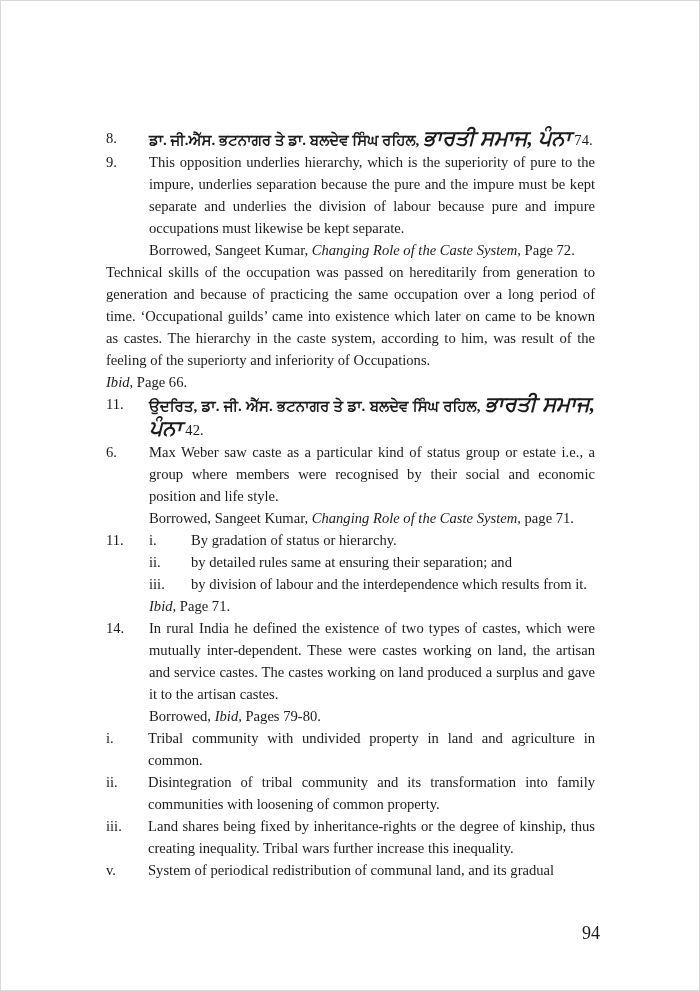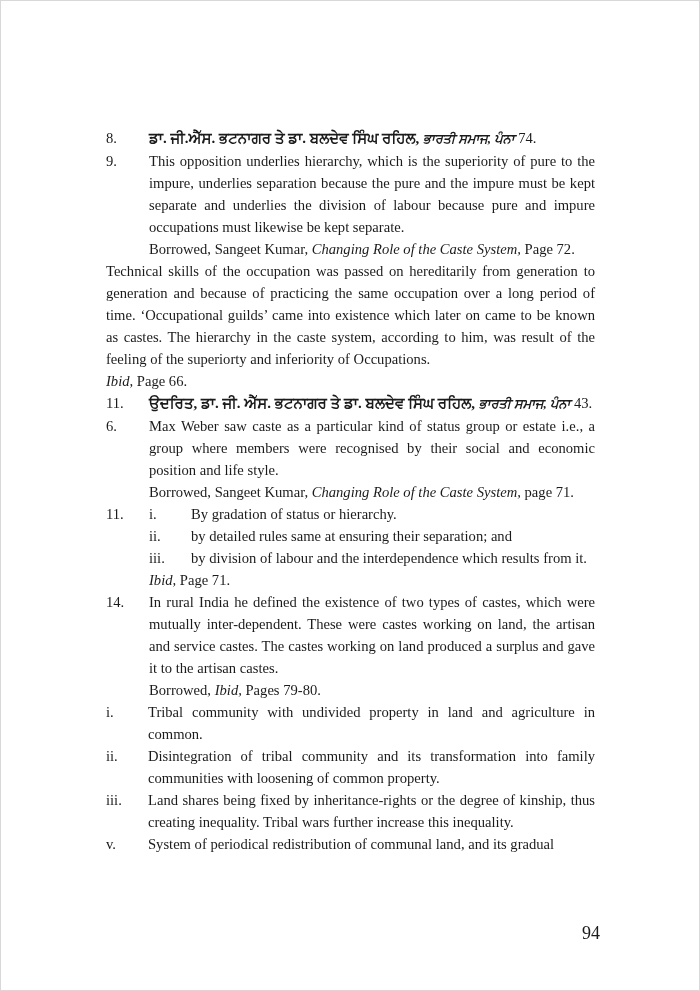--- a/index.html
+++ b/index.html
@@ -19,21 +19,21 @@
   }
   .note { display: flex; }
   .note-num { width: 43px; flex: none; }
   .note-body { flex: 1; min-width: 0; }
   .para { text-align: justify; }
   .para.has-sub { display: flex; }
   .sub-label { width: 42px; flex: none; }
   .sub-text { flex: 1; min-width: 0; text-align: justify; }
   .seg-italic { font-style: italic; margin-top: 36px; }
   .seg-pa { font-weight: bold; font-size: 15px; margin-top: 36px; }
-  .seg-pa-italic { font-weight: bold; font-style: italic; font-size: 13px; }
+  .seg-pa-italic { font-weight: bold; font-style: italic; font-size: 21px; }
   .page-number {
     position: absolute;
     top: 921px;
     right: 99px;
     font-size: 18px;
     line-height: 22px;
   }
 </style>
 </head>
 <body>
@@ -55,21 +55,21 @@
       </div>
       <div class="note">
         <div class="note-body">
           <div class="para"><span class="seg-text">Technical skills of the occupation was passed on hereditarily from generation to generation and because of practicing the same occupation over a long period of time. ‘Occupational guilds’ came into existence which later on came to be known as castes. The hierarchy in the caste system, according to him, was result of the feeling of the superiorty and inferiority of Occupations.</span></div>
           <div class="para"><span class="seg-italic">Ibid,</span><span class="seg-text"> Page 66.</span></div>
         </div>
       </div>
       <div class="note">
         <div class="note-num">11.</div>
         <div class="note-body">
-          <div class="para"><span class="seg-pa">ਉਦਰਿਤ, ਡਾ. ਜੀ. ਐੱਸ. ਭਟਨਾਗਰ ਤੇ ਡਾ. ਬਲਦੇਵ ਸਿੰਘ ਰਹਿਲ, </span><span class="seg-pa-italic">ਭਾਰਤੀ ਸਮਾਜ, ਪੰਨਾ</span><span class="seg-text"> 43.</span></div>
+          <div class="para"><span class="seg-pa">ਉਦਰਿਤ, ਡਾ. ਜੀ. ਐੱਸ. ਭਟਨਾਗਰ ਤੇ ਡਾ. ਬਲਦੇਵ ਸਿੰਘ ਰਹਿਲ, </span><span class="seg-pa-italic">ਭਾਰਤੀ ਸਮਾਜ, ਪੰਨਾ</span><span class="seg-text"> 42.</span></div>
         </div>
       </div>
       <div class="note">
         <div class="note-num">6.</div>
         <div class="note-body">
           <div class="para"><span class="seg-text">Max Weber saw caste as a particular kind of status group or estate i.e., a group where members were recognised by their social and economic position and life style.</span></div>
           <div class="para"><span class="seg-text">Borrowed, Sangeet Kumar, </span><span class="seg-italic">Changing Role of the Caste System,</span><span class="seg-text"> page 71.</span></div>
         </div>
       </div>
       <div class="note">

